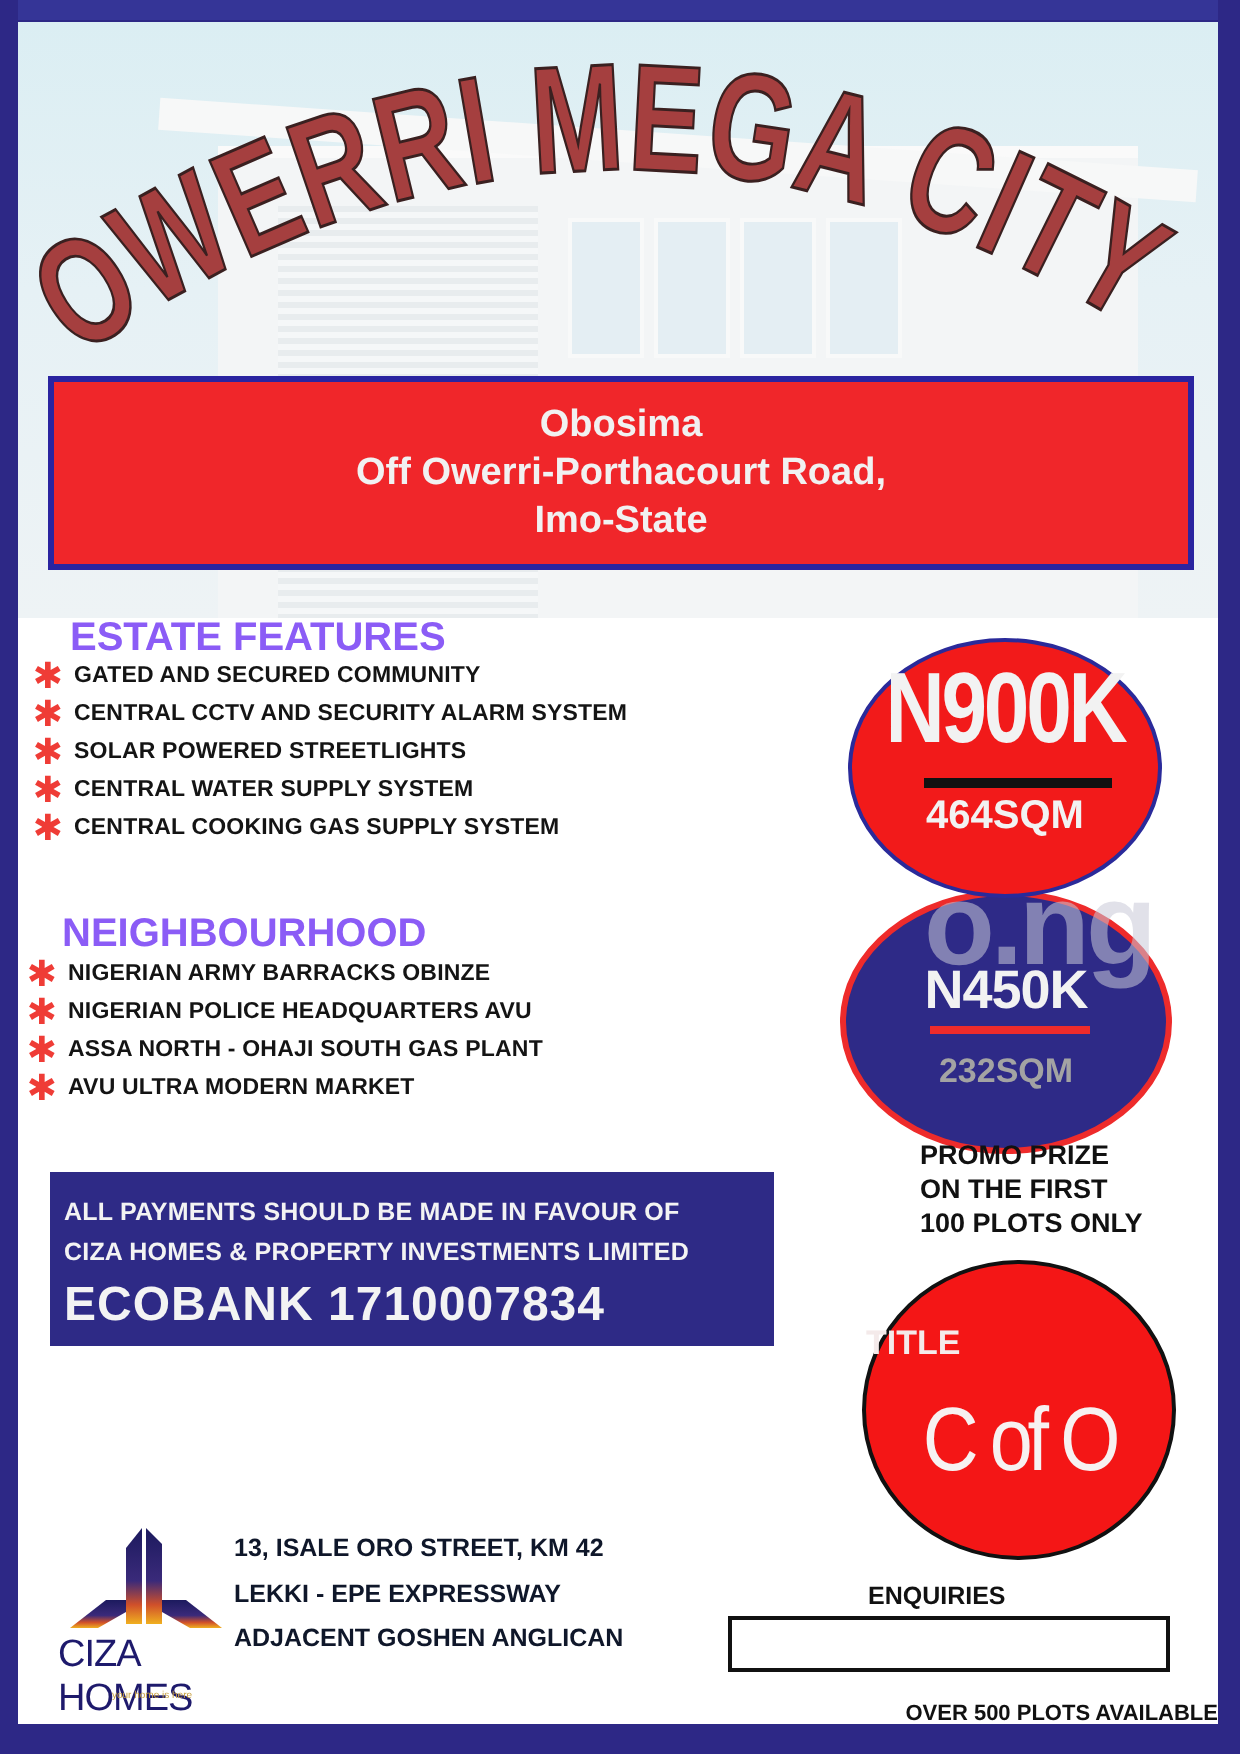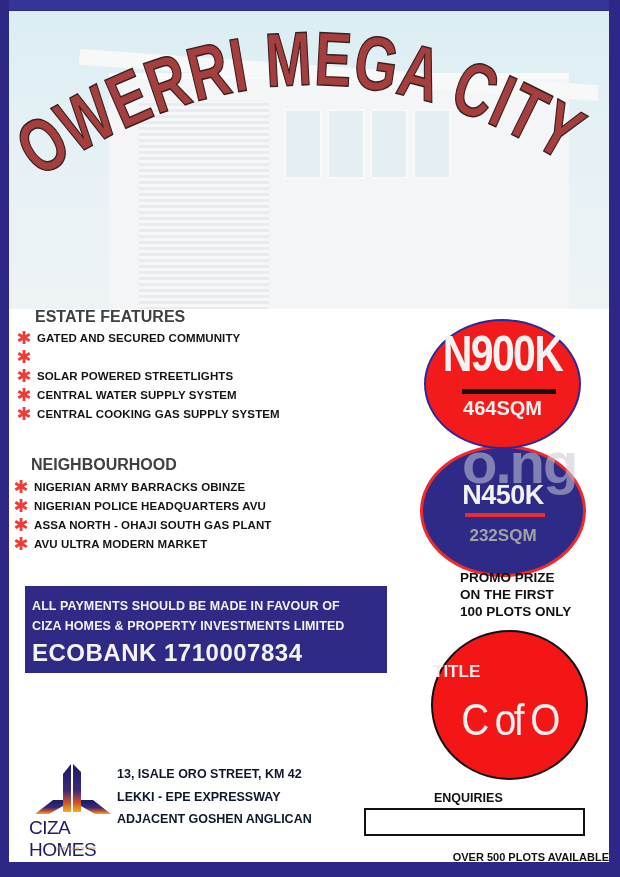--- a/index.html
+++ b/index.html
@@ -45,21 +45,21 @@
   .title-arch svg { width: 600px; height: 180px; }
   .location-banner {
     position: absolute; left: 15px; top: 177px; width: 573px; height: 97px;
     background: #f0262a;
     border: 3px solid #2a24a0;
     display: flex; flex-direction: column; align-items: center; justify-content: center;
     color: #f1f1f1; font-weight: bold; font-size: 19px; line-height: 24px; text-align: center;
   }
   
   .section-title {
-    position: absolute; color: #404040; font-weight: bold; font-size: 16px; letter-spacing: 0px;
+    position: absolute; color: #8b5cf6; font-weight: bold; font-size: 20px; letter-spacing: 0px;
   }
   .list { position: absolute; list-style: none; }
   .list li {
     display: flex; align-items: center; height: 19px;
     font-weight: bold; font-size: 11.5px; color: #141414; letter-spacing: 0.1px;
   }
   .list li .bullet {
     color: #ef3c36; font-size: 18px; width: 18px; line-height: 16px; margin-right: 4px; text-align: center;
   }
   
@@ -135,30 +135,36 @@
       <svg viewBox="0 0 600 180" xmlns="http://www.w3.org/2000/svg">
         <defs>
           <path id="arch" d="M 30 168 Q 300 -20 580 168" fill="none"></path>
         </defs>
         <text font-family="Liberation Sans, sans-serif" font-weight="bold" font-size="76" fill="#a53f3f" stroke="#3a2020" stroke-width="1.5" letter-spacing="1" lengthAdjust="spacingAndGlyphs" textLength="560">
           <textPath href="#arch">OWERRI MEGA CITY</textPath>
         </text>
       </svg>
     </div>
 
+    <div class="location-banner">
+      <div>Obosima</div>
+      <div>Off Owerri-Porthacourt Road,</div>
+      <div>Imo-State</div>
+    </div>
   </div>
 
   <div class="section-title" style="left:26px; top:297px;">ESTATE FEATURES</div>
   <ul class="list" style="left:6px; top:317px;">
     <li>
         <span class="bullet">✱</span>
         <span>GATED AND SECURED COMMUNITY</span>
       </li>
     <li>
         <span class="bullet">✱</span>
+        <span>CENTRAL CCTV AND SECURITY ALARM SYSTEM</span>
       </li>
     <li>
         <span class="bullet">✱</span>
         <span>SOLAR POWERED STREETLIGHTS</span>
       </li>
     <li>
         <span class="bullet">✱</span>
         <span>CENTRAL WATER SUPPLY SYSTEM</span>
       </li>
     <li>

